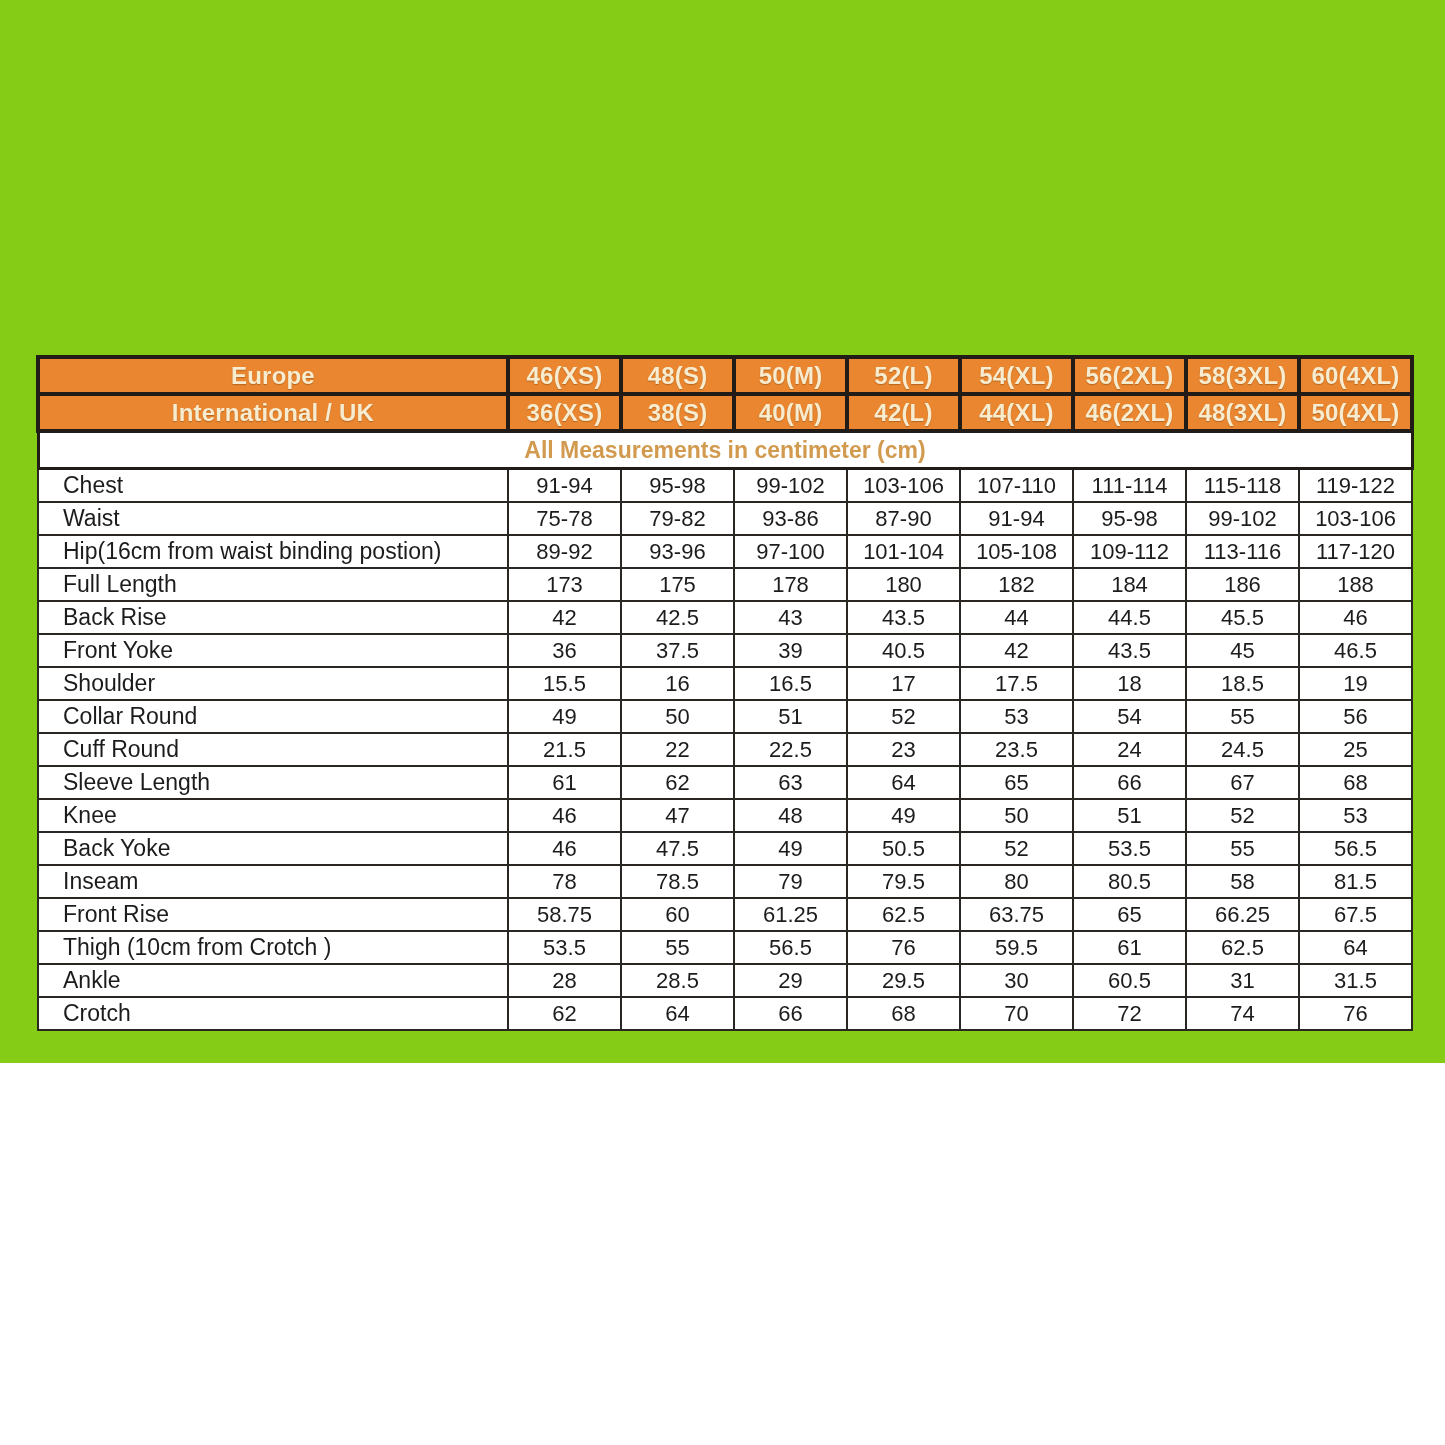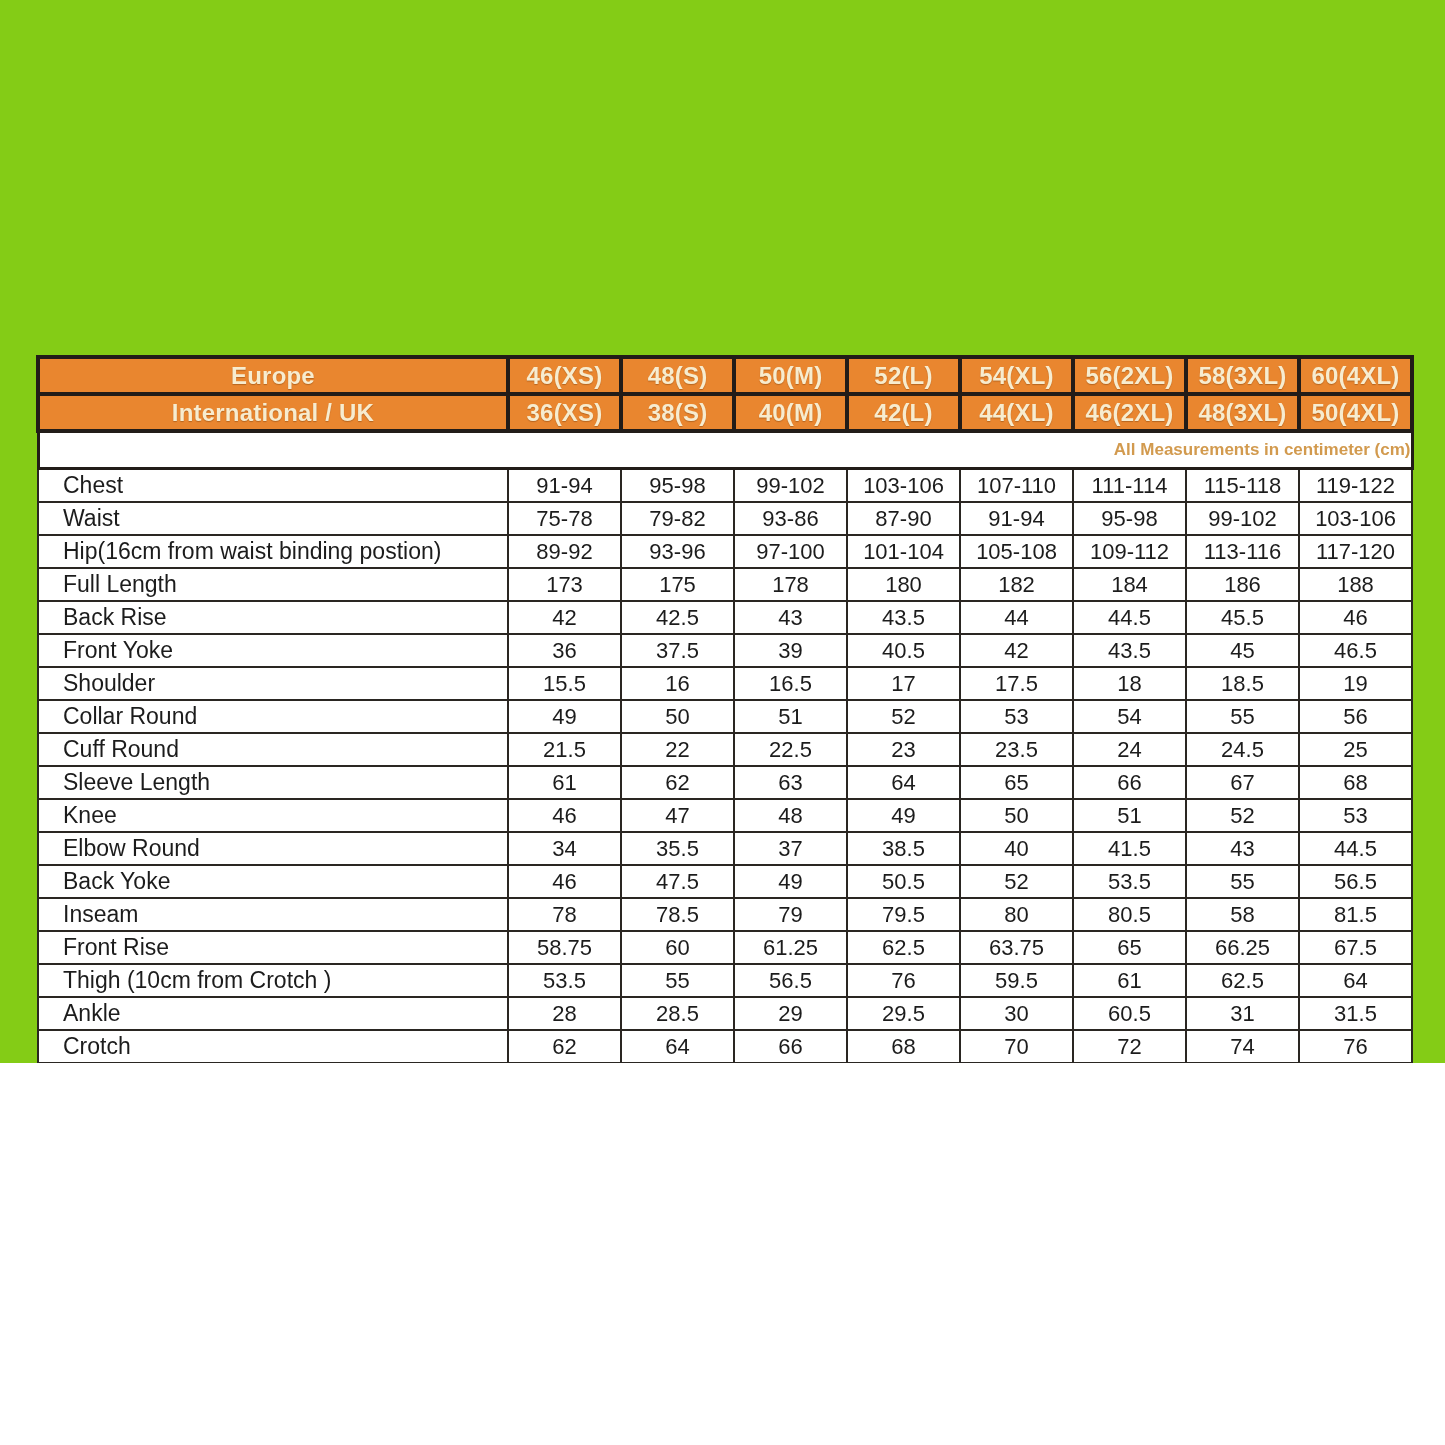--- a/index.html
+++ b/index.html
@@ -37,22 +37,22 @@
     height:33px;
     padding:0;
     text-shadow:0 1px 1px rgba(90,40,0,0.35);
     letter-spacing:0.2px;
   }
   
   tr.subtitle-row td{
     border:3px solid #221c18;
     color:#d29a4e;
     font-weight:bold;
-    font-size:17px;
-    text-align:right;
+    font-size:23px;
+    text-align:center;
     vertical-align:middle;
     height:34px;
     padding:0;
     background:#ffffff;
   }
   
   tr.data-row td{
     border:2.5px solid #2a2622;
     color:#1c1c1c;
     font-size:22px;
@@ -228,31 +228,20 @@
           <td class="value-cell">46</td>
           <td class="value-cell">47</td>
           <td class="value-cell">48</td>
           <td class="value-cell">49</td>
           <td class="value-cell">50</td>
           <td class="value-cell">51</td>
           <td class="value-cell">52</td>
           <td class="value-cell">53</td>
         </tr>
         <tr class="data-row">
-          <td class="row-label">Elbow Round</td>
-          <td class="value-cell">34</td>
-          <td class="value-cell">35.5</td>
-          <td class="value-cell">37</td>
-          <td class="value-cell">38.5</td>
-          <td class="value-cell">40</td>
-          <td class="value-cell">41.5</td>
-          <td class="value-cell">43</td>
-          <td class="value-cell">44.5</td>
-        </tr>
-        <tr class="data-row">
           <td class="row-label">Back Yoke</td>
           <td class="value-cell">46</td>
           <td class="value-cell">47.5</td>
           <td class="value-cell">49</td>
           <td class="value-cell">50.5</td>
           <td class="value-cell">52</td>
           <td class="value-cell">53.5</td>
           <td class="value-cell">55</td>
           <td class="value-cell">56.5</td>
         </tr>

